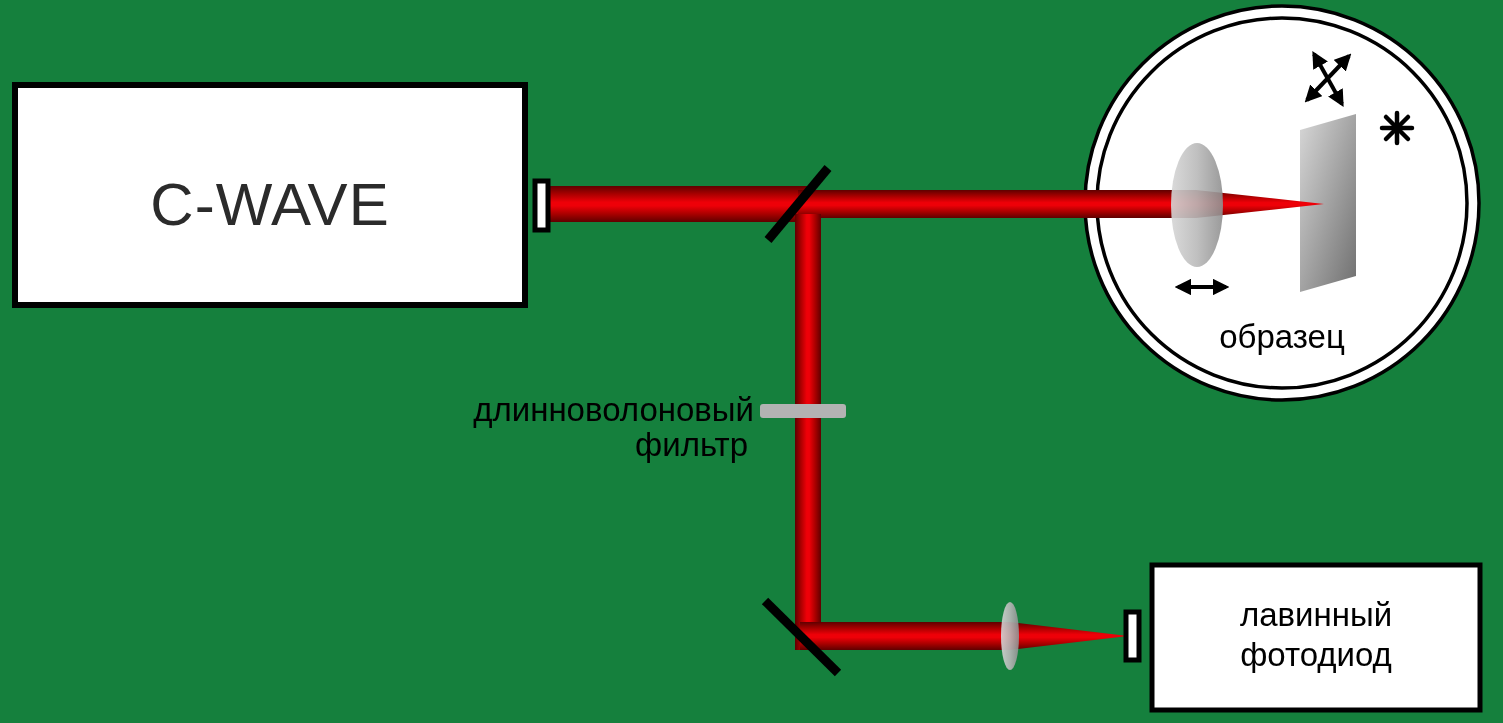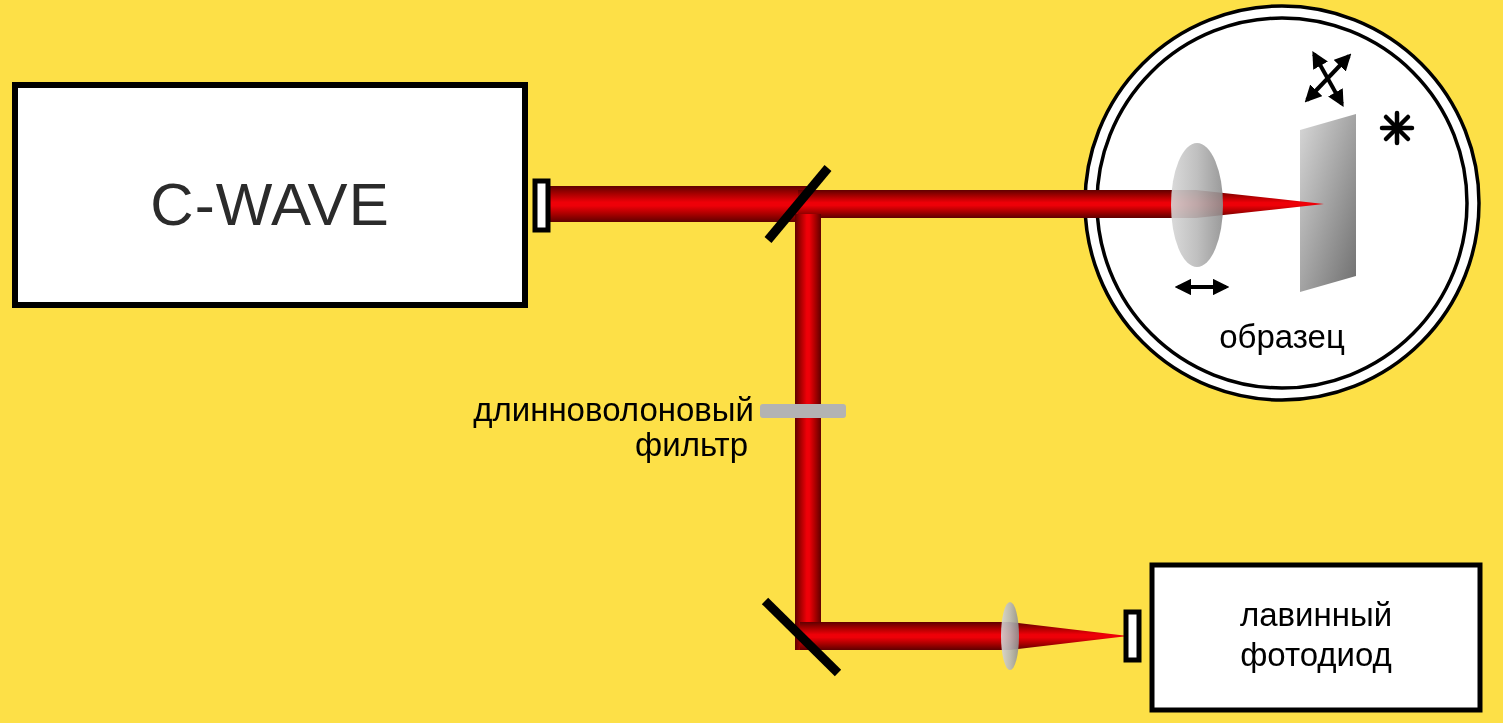--- a/index.html
+++ b/index.html
@@ -5,21 +5,21 @@
   html,body{
     margin:0;
     padding:0;
     background:#ffffff;
     font-family:"Liberation Sans", sans-serif;
   }
   .canvas{
     position:relative;
     width:1503px;
     height:723px;
-    background:#fde047;
+    background:#15803d;
     overflow:hidden;
   }
   svg{display:block}
   text{fill:#1a1a1a}
   .label-lg{
     font-size:60px;
     letter-spacing:1px;
     fill:#2b2b2b;
   }
   .label-md{

